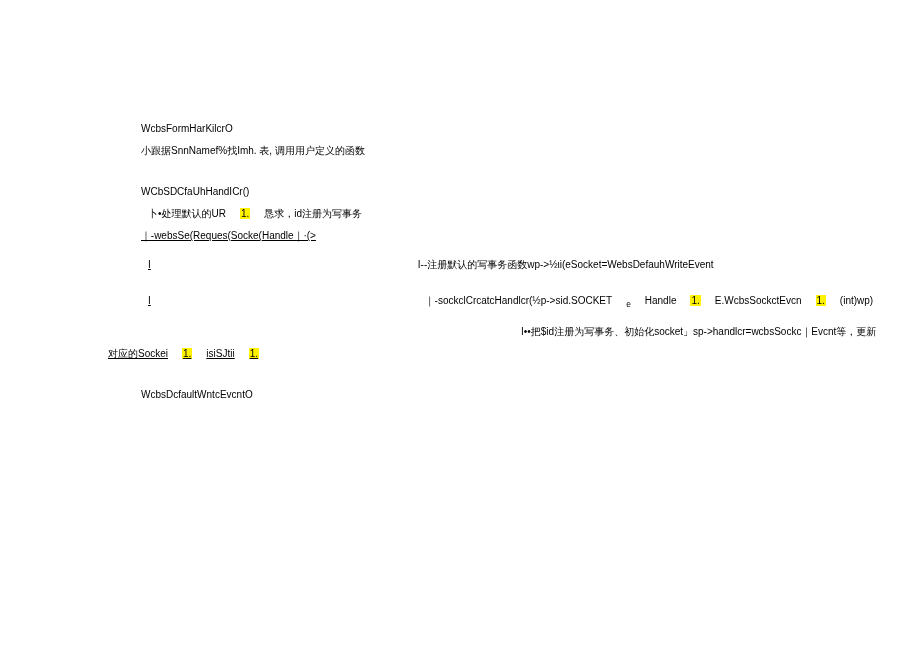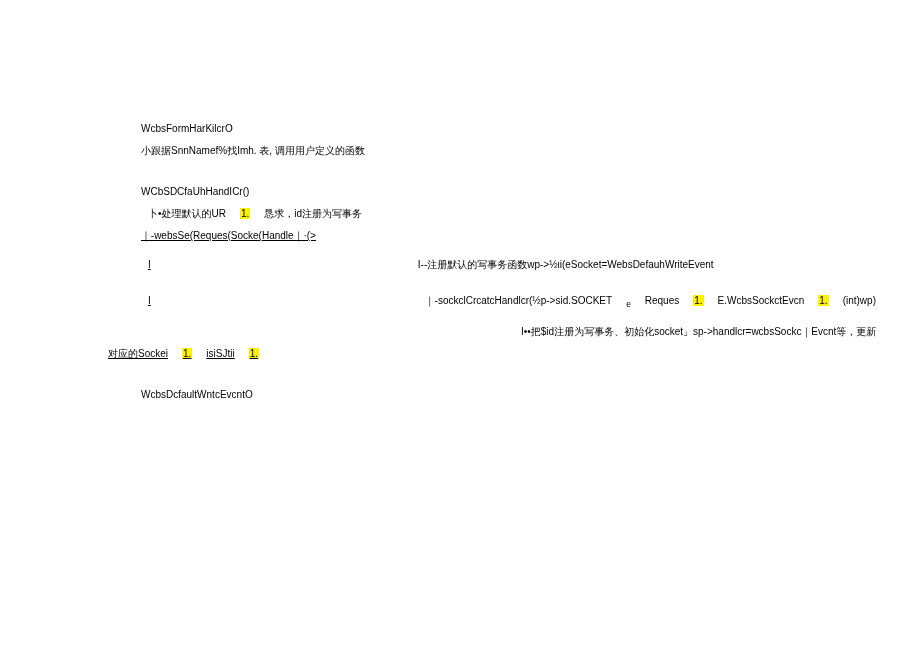--- a/index.html
+++ b/index.html
@@ -48,21 +48,21 @@
 
 <div class="line indent-1">WCbSDCfaUhHandICr()</div>
 <div class="line indent-2">
   <span>卜•处理默认的UR</span><span class="hl">1.</span><span>恳求，id注册为写事务</span>
 </div>
 <div class="line indent-3">｜-websSe(Reques(Socke(Handle｜·(&gt;</div>
 <div class="line indent-3">
   <span>I</span><span class="sub-right">I--注册默认的写事务函数wp-&gt;½ιi(eSocket=WebsDefauhWriteEvent</span>
 </div>
 <div class="line indent-3">
-  <span>I</span><span class="sub-right"><span>｜-sockclCrcatcHandlcr(½p-&gt;sid.SOCKET</span><sub>e</sub><span>Reques</span><span class="hl">1.</span><span>E.WcbsSockctEvcn</span><span class="hl">1.</span><span>(int)wp)</span></span>
+  <span>I</span><span class="sub-right"><span>｜-sockclCrcatcHandlcr(½p-&gt;sid.SOCKET</span><sub>e</sub><span>Handle</span><span class="hl">1.</span><span>E.WcbsSockctEvcn</span><span class="hl">1.</span><span>(int)wp)</span></span>
 </div>
 <div class="line" style="padding-left: 420px;">I••把$id注册为写事务、初始化socket」sp-&gt;handlcr=wcbsSockc｜Evcnt等，更新</div>
 <div class="line" style="padding-left: 0; text-decoration: underline;">
   <span>对应的Sockei</span><span class="hl">1.</span><span>isiSJtii</span><span class="hl">1.</span>
 </div>
 
 <div class="block-gap"></div>
 
 <div class="line indent-1">WcbsDcfaultWntcEvcntO</div>
 

